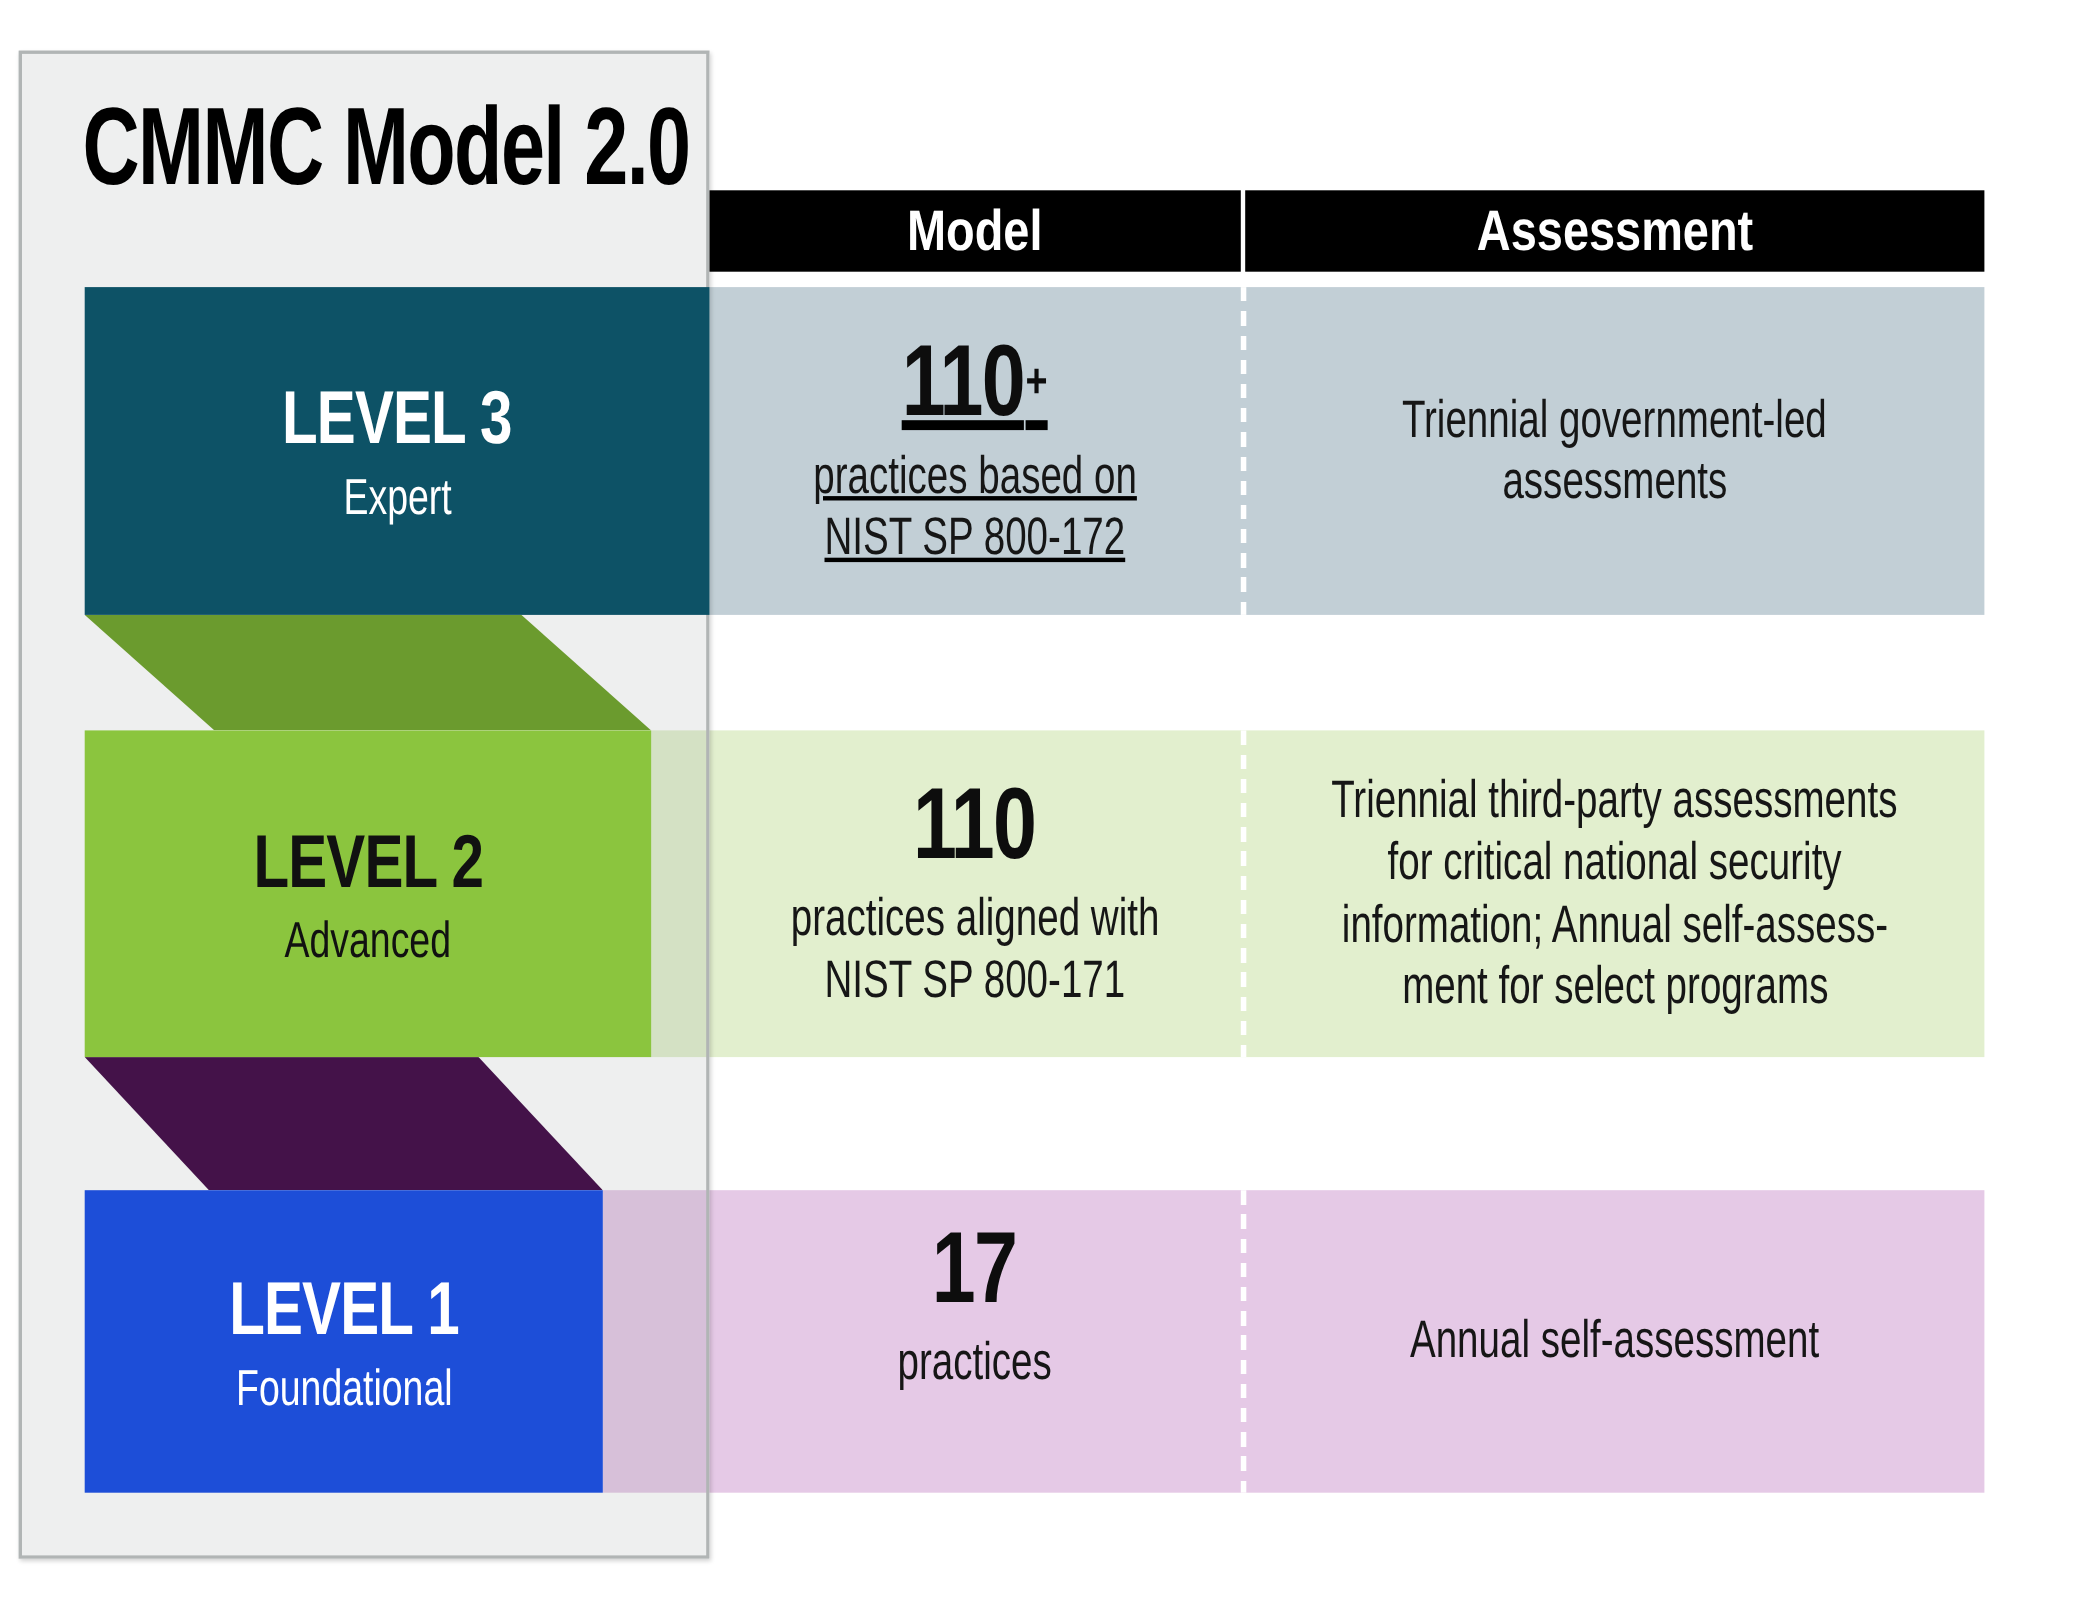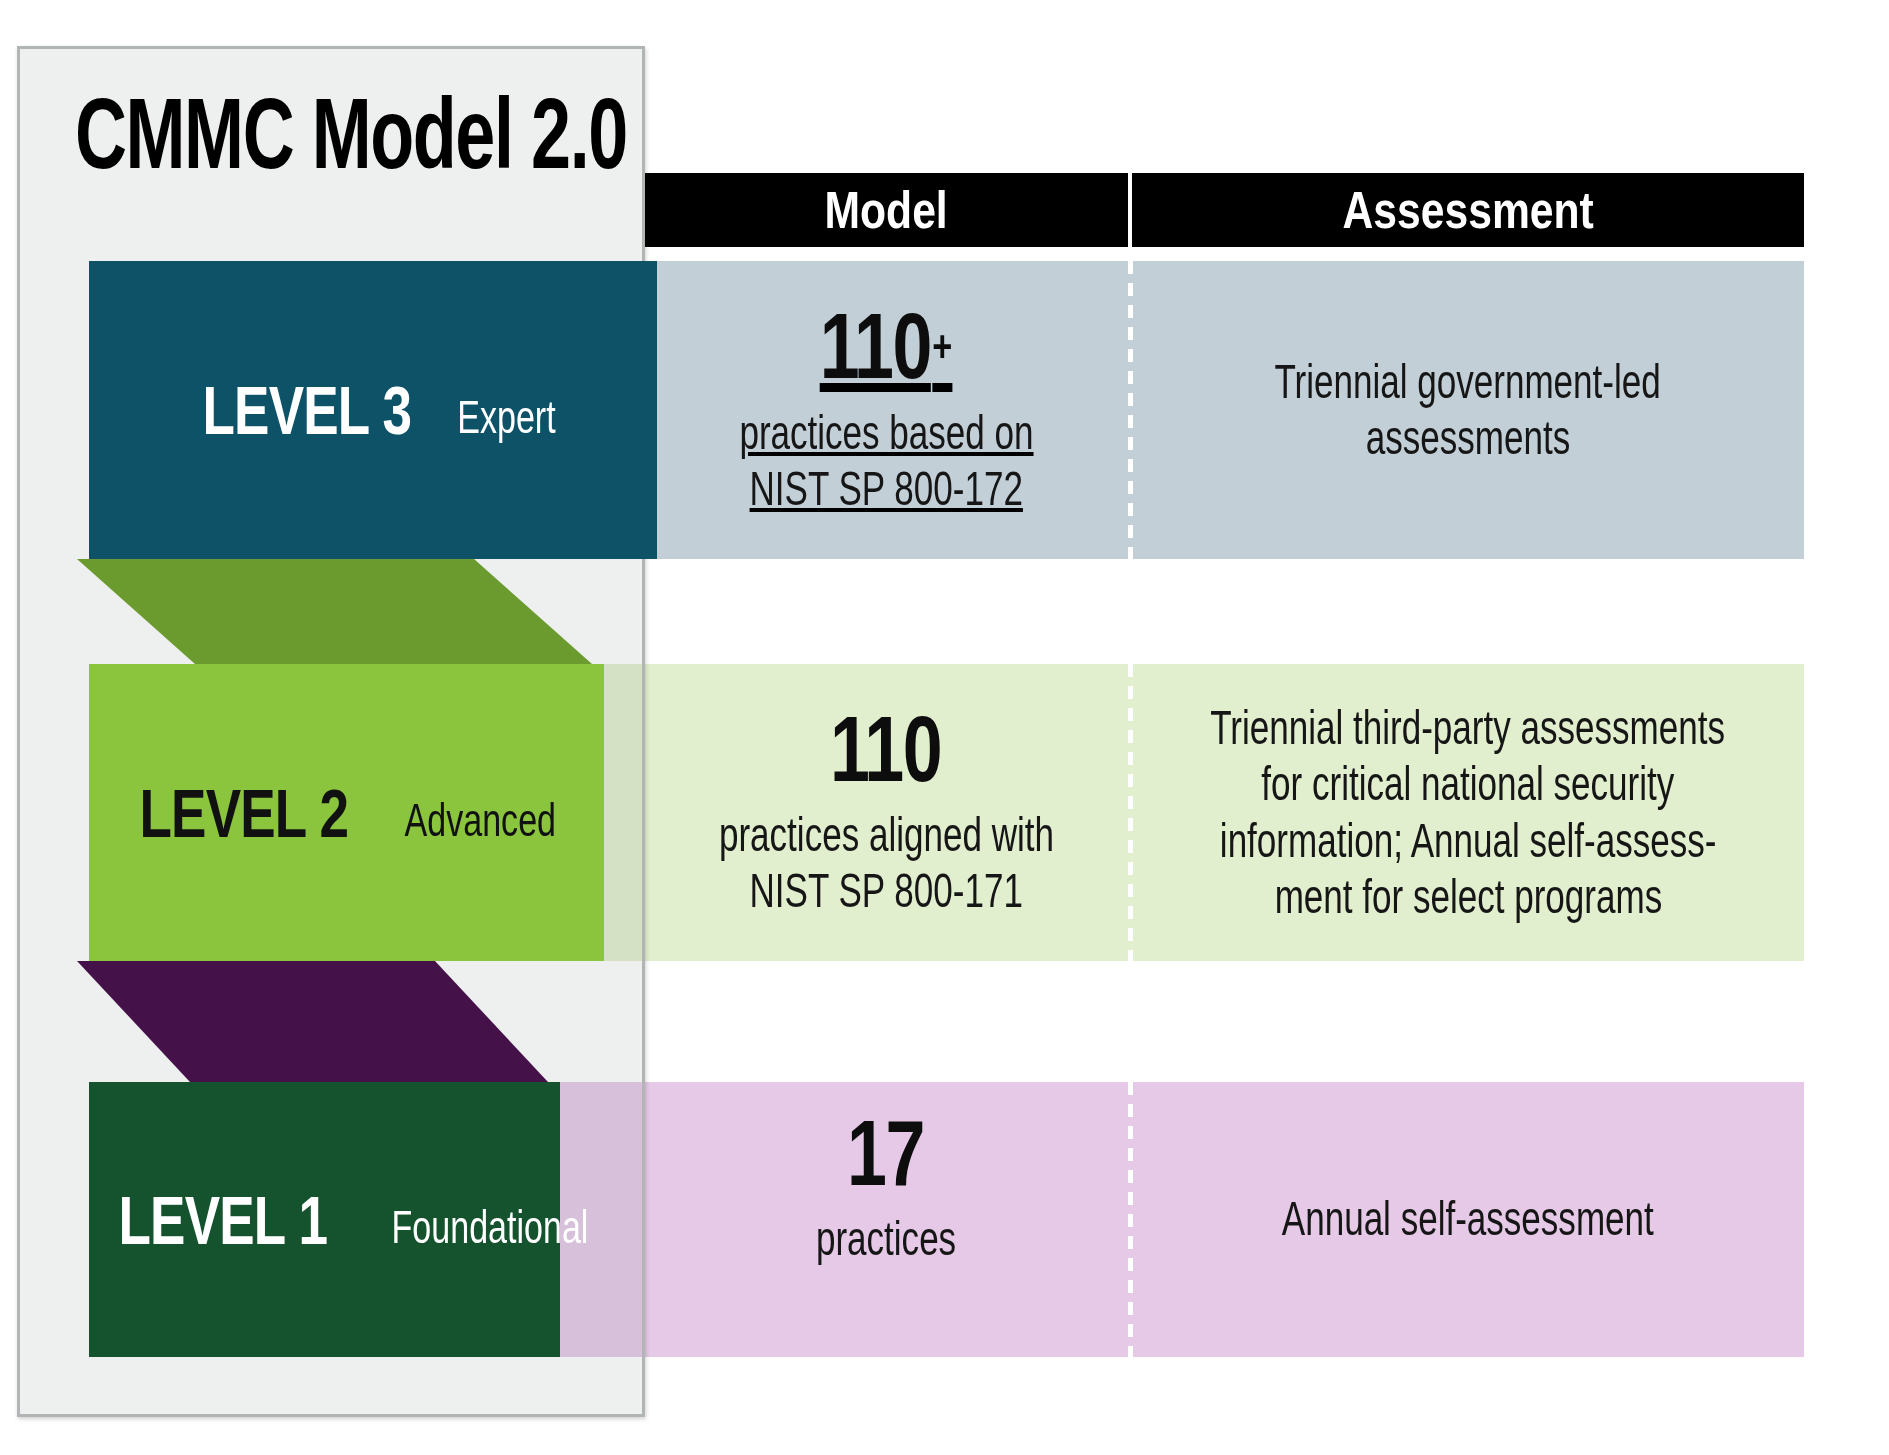--- a/index.html
+++ b/index.html
@@ -49,21 +49,21 @@
     transform:scaleX(.72);transform-origin:left top;white-space:nowrap;letter-spacing:-2px;}
 
   
   .fold{z-index:4;}
   #fold-green{left:77px;top:559px;width:515px;height:105px;
     clip-path:polygon(0 0,397px 0,515px 105px,118px 105px);}
   #fold-purple{left:77px;top:961px;width:471px;height:121px;
     clip-path:polygon(0 0,358px 0,471px 121px,113px 121px);}
 
   
-  .box{z-index:5;display:flex;flex-direction:row;align-items:center;justify-content:center;text-align:center;margin-left:12px;}
+  .box{z-index:5;display:flex;flex-direction:column;align-items:center;justify-content:center;text-align:center;}
   #box-l3{left:77px;top:261px;width:568px;height:298px;}
   #box-l2{left:77px;top:664px;width:515px;height:297px;}
   #box-l1{left:77px;top:1082px;width:471px;height:275px;}
   .lvl{font-size:68px;line-height:1;font-weight:700;transform:scaleX(.78);transform-origin:center;white-space:nowrap;letter-spacing:-1px;}
   .tier{font-size:46px;line-height:1;font-weight:400;transform:scaleX(.74);transform-origin:center;white-space:nowrap;margin-top:14px;}
 </style>
 </head>
 <body>
 
 <div class="canvas">
@@ -113,21 +113,21 @@
   <div class="abs fold" id="fold-purple" style="background-color: rgb(68, 18, 73);"></div>
 
   <div class="abs box" id="box-l3" style="background-color: rgb(13, 82, 102); color: rgb(255, 255, 255);">
     <div class="lvl">LEVEL 3</div>
     <div class="tier">Expert</div>
   </div>
   <div class="abs box" id="box-l2" style="background-color: rgb(139, 197, 62); color: rgb(17, 17, 17); text-align: center;">
     <div class="lvl">LEVEL 2</div>
     <div class="tier">Advanced</div>
   </div>
-  <div class="abs box" id="box-l1" style="background-color: #14532d; color: rgb(255, 255, 255); justify-content: space-between;">
+  <div class="abs box" id="box-l1" style="background-color: #1d4ed8; color: rgb(255, 255, 255);">
     <div class="lvl">LEVEL 1</div>
     <div class="tier">Foundational</div>
   </div>
 
   <div class="abs bar" id="bar-assessment" style="background-color: rgb(0, 0, 0); color: rgb(255, 255, 255);">
     <span class="bar-label">Assessment</span>
   </div>
   <div class="abs bar" id="bar-model" style="background-color: rgb(0, 0, 0); color: rgb(255, 255, 255);">
     <span class="bar-label">Model</span>
   </div>

